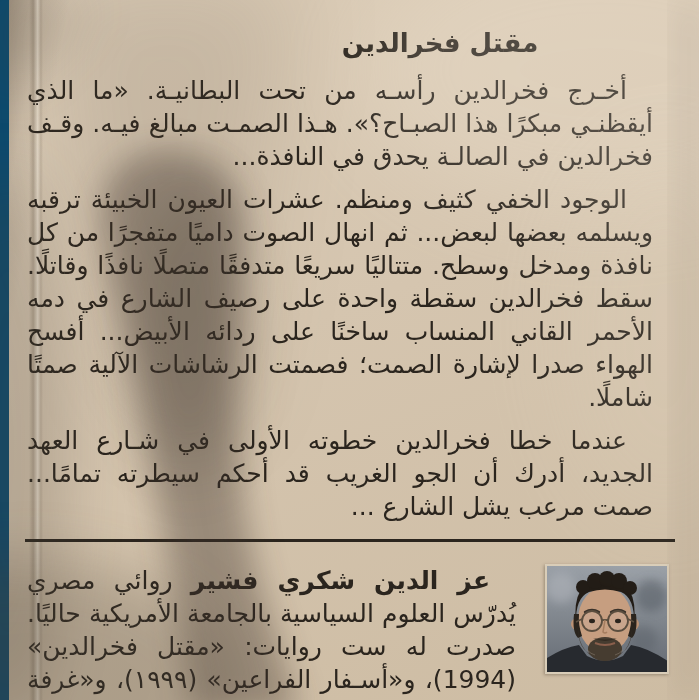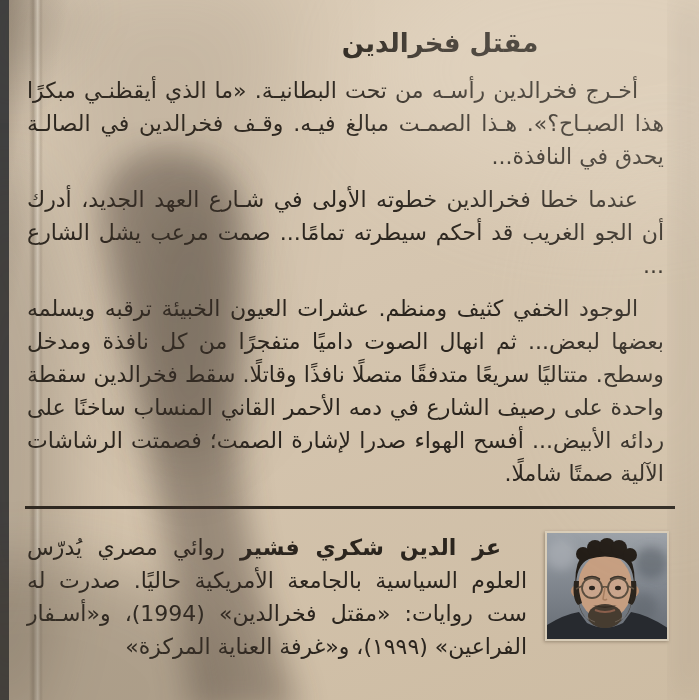--- a/index.html
+++ b/index.html
@@ -3,21 +3,21 @@
 <meta charset="utf-8">
 <style>
   * { margin:0; padding:0; box-sizing:border-box; }
   body {
     width:699px; height:700px; overflow:hidden;
     background:#1b1510;
     font-family:"DejaVu Sans", sans-serif;
   }
   .photo-frame {
     position:relative; width:699px; height:700px; overflow:hidden;
-    background:#404040;
+    background:#0c4a6e;
   }
   
   .page {
     position:absolute; left:9px; top:0; width:690px; height:700px;
     background:
       linear-gradient(100deg, rgba(70,58,45,0.40) 0px, rgba(70,58,45,0.10) 34px, rgba(70,58,45,0.0) 60px),
       linear-gradient(160deg, #dccdb8 0%, #d5c5af 45%, #cdbca3 100%);
     direction:rtl;
   }
   .crease {
@@ -34,23 +34,23 @@
     position:absolute; inset:0; padding:0 30px 0 18px;
     color:#2b251e;
   }
   .title {
     font-size:26px; font-weight:bold; line-height:38px;
     text-align:center; letter-spacing:1px;
     margin:24px 0 12px 0;
     transform:translateX(92px);
   }
   .content p {
-    font-size:22px; line-height:33px;
+    font-size:25px; line-height:33px;
     text-align:justify; text-align-last:right;
-    margin:0 5px 10px 0;
+    margin:0 16px 10px 0;
     text-indent:26px;
   }
   .divider {
     border:none; border-top:3px solid #2b251e;
     margin:16px -6px 0 -2px;
   }
   .bio-row { display:flex; gap:13px; margin-top:22px; align-items:flex-start; }
   .author-photo {
     flex:0 0 auto; width:124px; height:110px;
     border:2px solid #d9cdb8; overflow:hidden;
@@ -73,22 +73,22 @@
 
 <div class="photo-frame">
 
   <div class="page">
     <div class="crease"></div>
 
     <div class="content">
       <h1 class="title">مقتل فخرالدين</h1>
 
       <p>أخـرج فخرالدين رأسـه من تحت البطانيـة. «ما الذي أيقظنـي مبكرًا هذا الصبـاح؟». هـذا الصمـت مبالغ فيـه. وقـف فخرالدين في الصالـة يحدق في النافذة...</p>
+      <p>الوجود الخفي كثيف ومنظم. عشرات العيون الخبيئة ترقبه ويسلمه بعضها لبعض... ثم انهال الصوت داميًا متفجرًا من كل نافذة ومدخل وسطح. متتاليًا سريعًا متدفقًا متصلًا نافذًا وقاتلًا. سقط فخرالدين سقطة واحدة على رصيف الشارع في دمه الأحمر القاني المنساب ساخنًا على ردائه الأبيض... أفسح الهواء صدرا لإشارة الصمت؛ فصمتت الرشاشات الآلية صمتًا شاملًا.</p>
       <p>عندما خطا فخرالدين خطوته الأولى في شـارع العهد الجديد، أدرك أن الجو الغريب قد أحكم سيطرته تمامًا... صمت مرعب يشل الشارع ...</p>
-      <p>الوجود الخفي كثيف ومنظم. عشرات العيون الخبيئة ترقبه ويسلمه بعضها لبعض... ثم انهال الصوت داميًا متفجرًا من كل نافذة ومدخل وسطح. متتاليًا سريعًا متدفقًا متصلًا نافذًا وقاتلًا. سقط فخرالدين سقطة واحدة على رصيف الشارع في دمه الأحمر القاني المنساب ساخنًا على ردائه الأبيض... أفسح الهواء صدرا لإشارة الصمت؛ فصمتت الرشاشات الآلية صمتًا شاملًا.</p>
 
       <hr class="divider">
 
       <div class="bio-row">
         <div class="author-photo">
           <svg viewBox="0 0 124 110" width="124" height="110">
             <defs>
               <linearGradient id="pg" x1="0" y1="0" x2="0" y2="1">
                 <stop offset="0" stop-color="#9aa0a7"></stop>
                 <stop offset="1" stop-color="#646a72"></stop>

